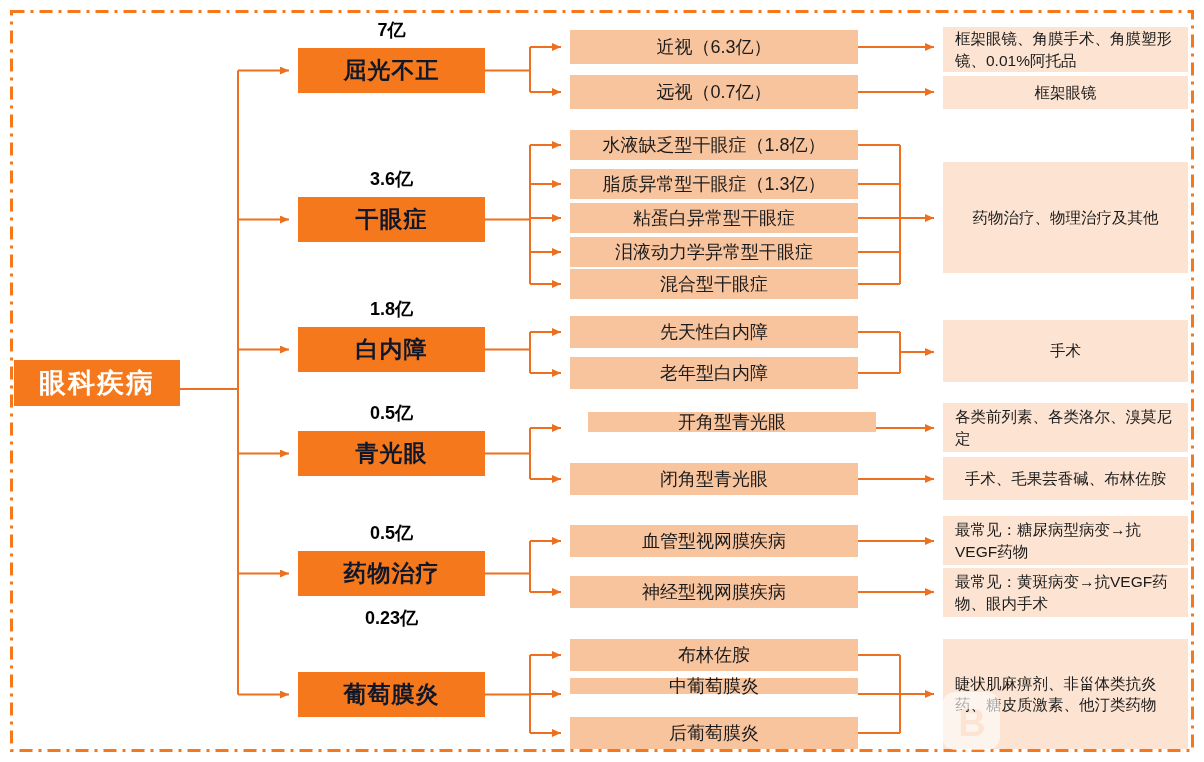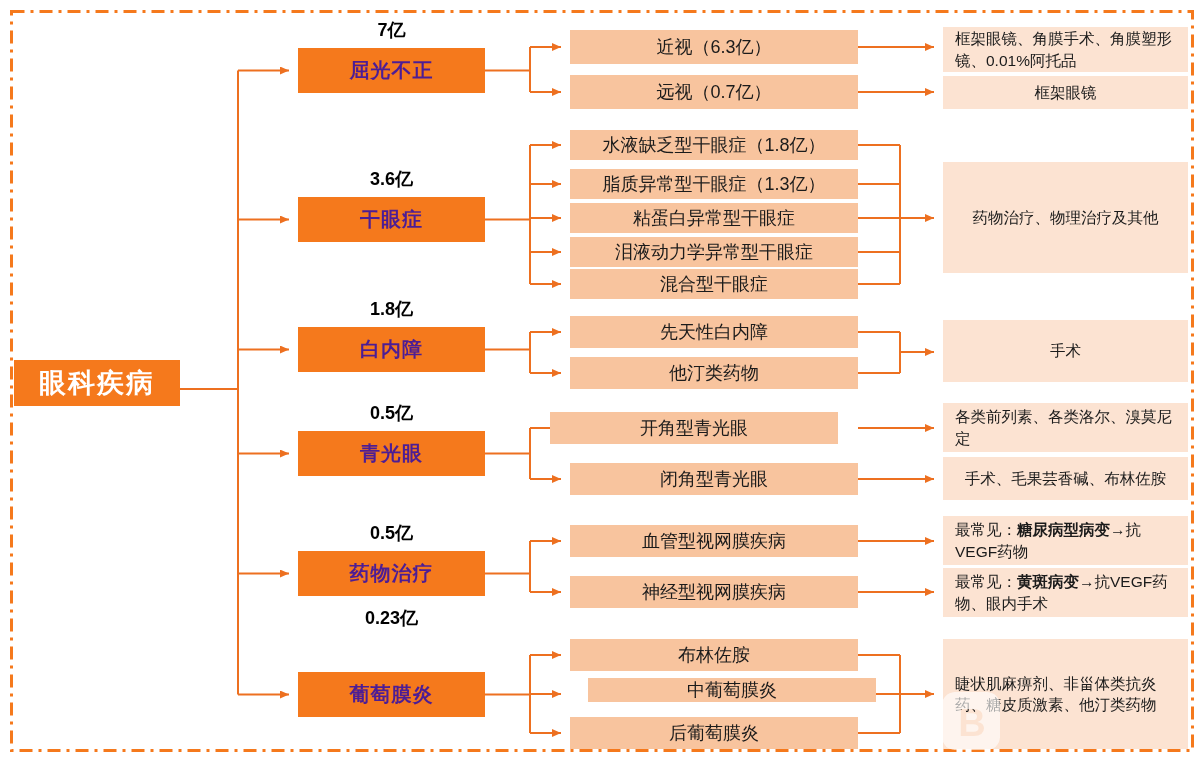--- a/index.html
+++ b/index.html
@@ -5,26 +5,26 @@
   html,body{margin:0;padding:0;}
   body{
     width:1204px;height:762px;position:relative;overflow:hidden;
     background:#ffffff;
     font-family:"Liberation Sans","DejaVu Sans",sans-serif;
   }
   svg.connectors{position:absolute;left:0;top:0;z-index:0;}
   .box{position:absolute;display:flex;align-items:center;justify-content:center;
        text-align:left;box-sizing:border-box;z-index:1;}
   .root-box{background:#F5791C;color:#ffffff;font-weight:bold;font-size:27px;letter-spacing:2px;}
-  .branch-box{background:#F5791C;color:#4c1d95;font-weight:bold;font-size:20px;letter-spacing:1px;}
+  .branch-box{background:#F5791C;color:#0f172a;font-weight:bold;font-size:23px;letter-spacing:1px;}
   .count-label{position:absolute;z-index:1;text-align:center;color:#000000;
                font-weight:bold;font-size:18px;line-height:28px;}
   .sub-box{background:#F8C49E;color:#1b1b1b;font-size:18px;}
   .treat-box{background:#FCE3D2;color:#1b1b1b;font-size:15.5px;line-height:1.38;padding:4px 12px;}
-  .treat-box b{font-weight:bold;}
+  .treat-box b{font-weight:normal;}
   .watermark{position:absolute;left:942px;top:686px;width:258px;height:70px;z-index:2;
              display:flex;align-items:center;overflow:hidden;pointer-events:none;}
   .watermark .wm-text{color:rgba(255,255,255,0.62);font-size:56px;font-weight:bold;
                       letter-spacing:2px;white-space:nowrap;margin-left:6px;}
 </style>
 </head>
 <body>
 
 <svg class="connectors" width="1204" height="762" viewBox="0 0 1204 762">
   <defs>
@@ -129,30 +129,30 @@
 <div class="box sub-box" style="left:570px;top:30px;width:288px;height:34px">近视（6.3亿）</div>
 <div class="box sub-box" style="left:570px;top:75px;width:288px;height:34px">远视（0.7亿）</div>
 
 <div class="box sub-box" style="left:570px;top:130px;width:288px;height:30px">水液缺乏型干眼症（1.8亿）</div>
 <div class="box sub-box" style="left:570px;top:169px;width:288px;height:30px">脂质异常型干眼症（1.3亿）</div>
 <div class="box sub-box" style="left:570px;top:203px;width:288px;height:30px">粘蛋白异常型干眼症</div>
 <div class="box sub-box" style="left:570px;top:237px;width:288px;height:30px">泪液动力学异常型干眼症</div>
 <div class="box sub-box" style="left:570px;top:269px;width:288px;height:30px">混合型干眼症</div>
 
 <div class="box sub-box" style="left:570px;top:316px;width:288px;height:32px">先天性白内障</div>
-<div class="box sub-box" style="left:570px;top:357px;width:288px;height:32px">他汀类药物</div>
+<div class="box sub-box" style="left:570px;top:357px;width:288px;height:32px">老年型白内障</div>
 
-<div class="box sub-box" style="left:550px;top:412px;width:288px;height:32px">开角型青光眼</div>
+<div class="box sub-box" style="left:588px;top:412px;width:288px;height:20px">开角型青光眼</div>
 <div class="box sub-box" style="left:570px;top:463px;width:288px;height:32px">闭角型青光眼</div>
 
 <div class="box sub-box" style="left:570px;top:525px;width:288px;height:32px">血管型视网膜疾病</div>
 <div class="box sub-box" style="left:570px;top:576px;width:288px;height:32px">神经型视网膜疾病</div>
 
 <div class="box sub-box" style="left:570px;top:639px;width:288px;height:32px">布林佐胺</div>
-<div class="box sub-box" style="left:588px;top:678px;width:288px;height:24px">中葡萄膜炎</div>
+<div class="box sub-box" style="left:570px;top:678px;width:288px;height:16px">中葡萄膜炎</div>
 <div class="box sub-box" style="left:570px;top:717px;width:288px;height:32px">后葡萄膜炎</div>
 
 <div class="box treat-box" style="left:943px;top:27px;width:245px;height:45px">框架眼镜、角膜手术、角膜塑形镜、0.01%阿托品</div>
 <div class="box treat-box" style="left:943px;top:76px;width:245px;height:33px">框架眼镜</div>
 <div class="box treat-box" style="left:943px;top:162px;width:245px;height:111px">药物治疗、物理治疗及其他</div>
 <div class="box treat-box" style="left:943px;top:320px;width:245px;height:62px">手术</div>
 <div class="box treat-box" style="left:943px;top:403px;width:245px;height:49px">各类前列素、各类洛尔、溴莫尼定</div>
 <div class="box treat-box" style="left:943px;top:457px;width:245px;height:43px">手术、毛果芸香碱、布林佐胺</div>
 <div class="box treat-box" style="left:943px;top:516px;width:245px;height:49px">
   <span><span>最常见：</span><b>糖尿病型病变</b><span>→抗VEGF药物</span></span>

